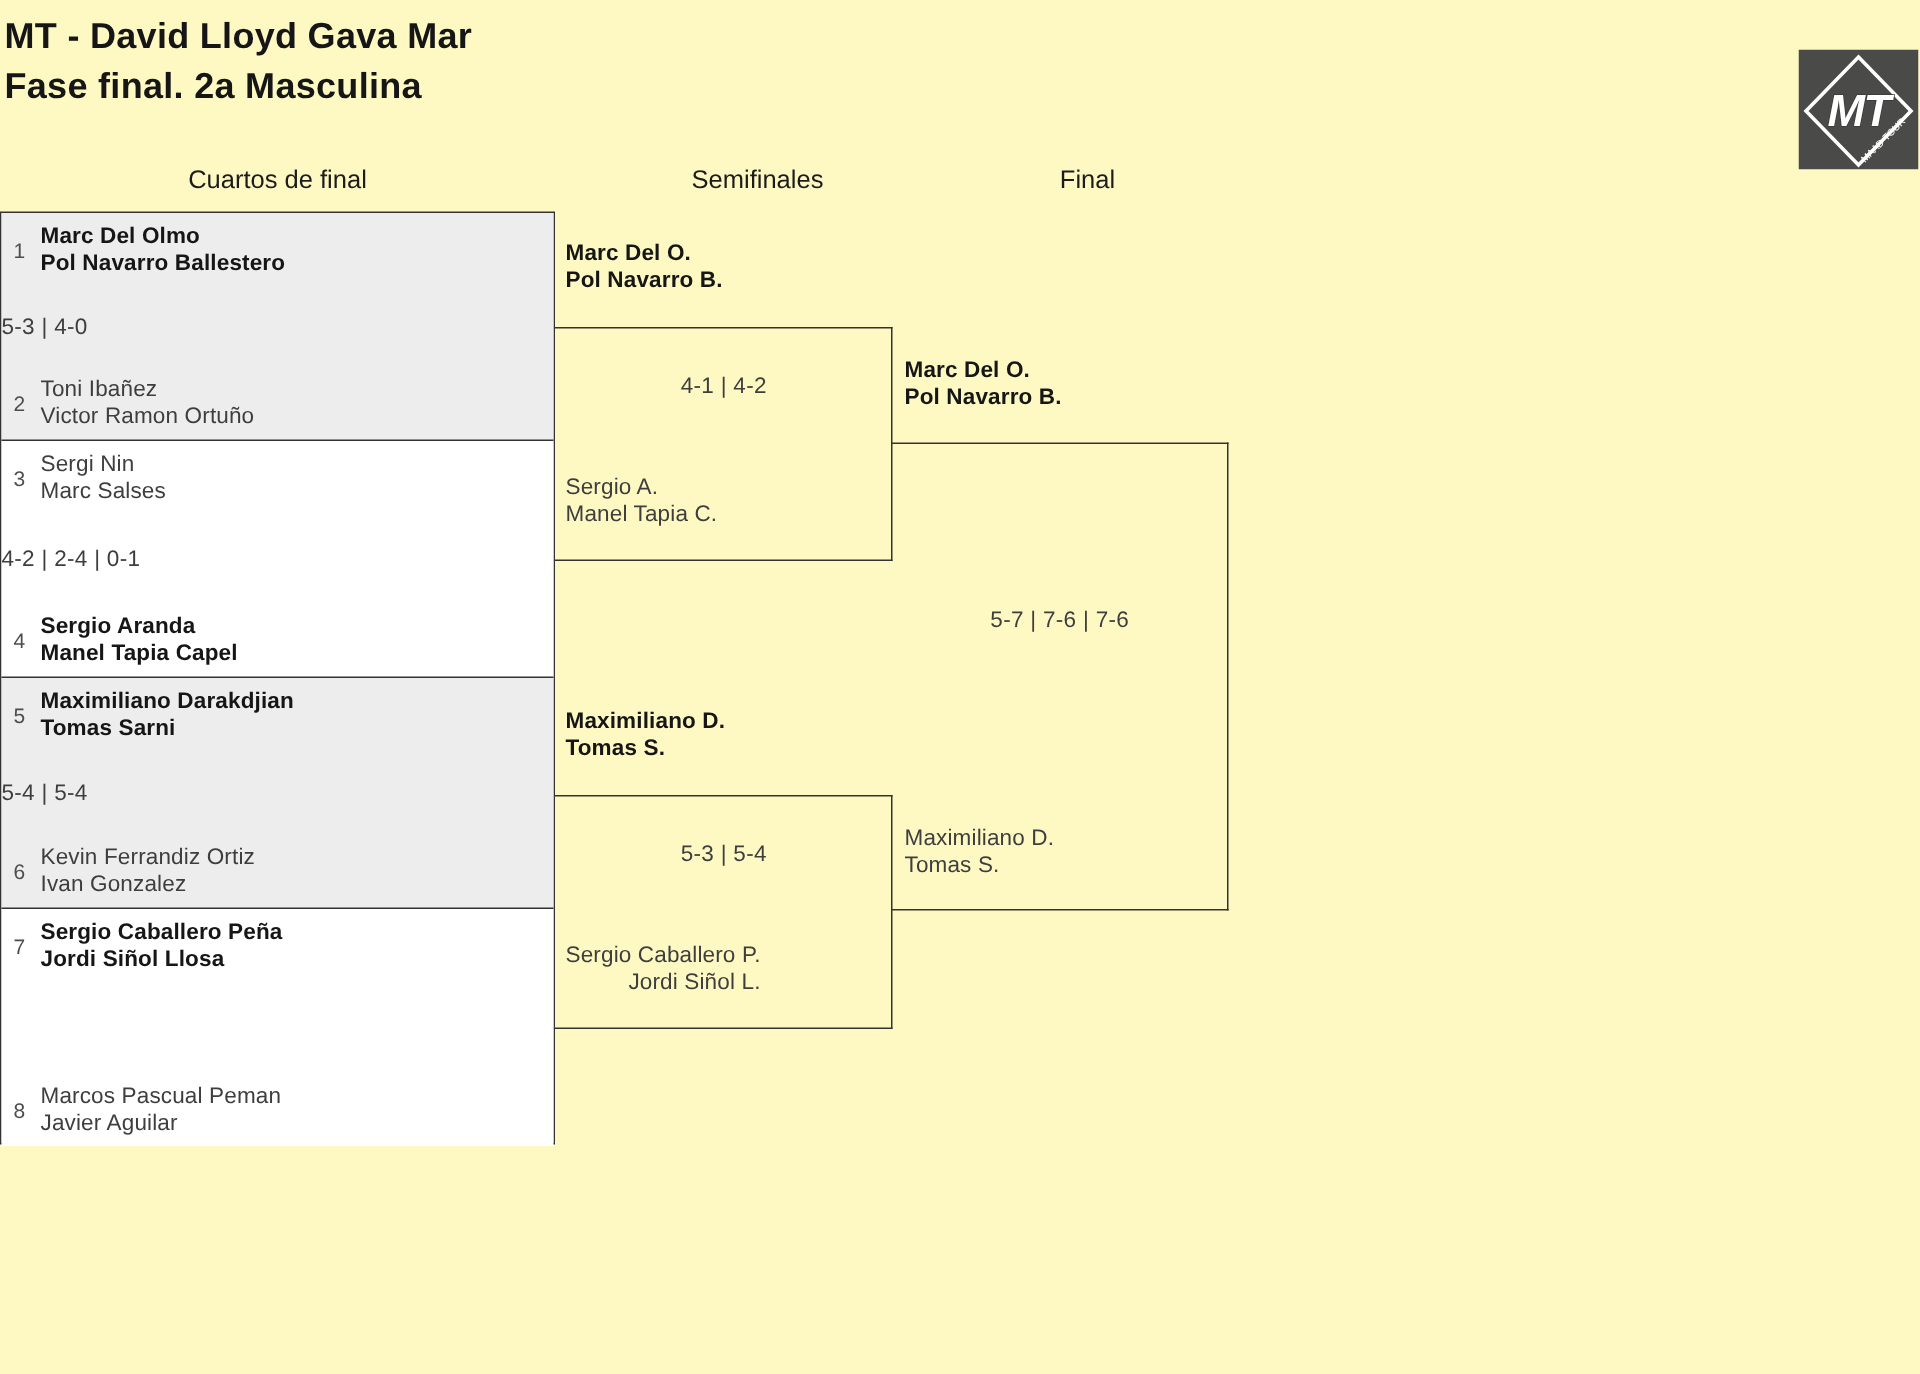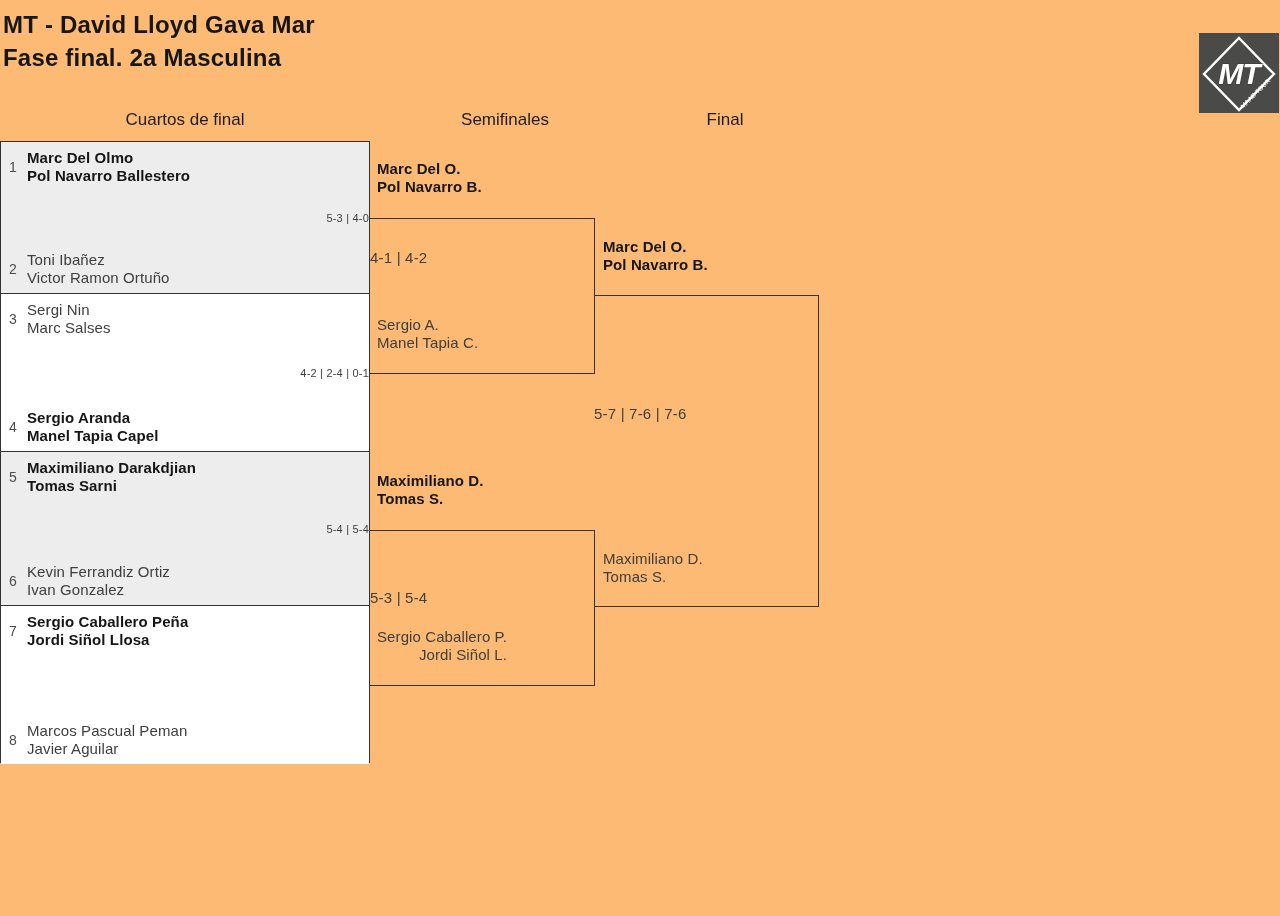--- a/index.html
+++ b/index.html
@@ -6,21 +6,21 @@
     margin: 0;
     padding: 0;
     background: #ffffff;
     font-family: "Liberation Sans", "DejaVu Sans", sans-serif;
     -webkit-font-smoothing: antialiased;
   }
   .page {
     position: relative;
     width: 1280px;
     height: 916px;
-    background: #fdba74;
+    background: #fef9c3;
     overflow: hidden;
     text-decoration: underline;
   }
 
   
   .title {
     position: absolute;
     left: 3px;
     top: 8px;
     font-size: 24px;
@@ -99,22 +99,22 @@
   .names.bold, .pair.bold {
     font-weight: 600;
     color: #161616;
   }
   .score-center {
     position: absolute;
     top: 50%;
     left: 0;
     width: 100%;
     transform: translateY(-50%);
-    text-align: right;
-    font-size: 11px;
+    text-align: left;
+    font-size: 15px;
     color: #3e3e3e;
     letter-spacing: 0.2px;
   }
 
   
   .hline, .vline { position: absolute; background: #333333; }
   .hline { height: 1px; width: 225px; }
   .vline { width: 1px; }
 
   .sf1-top { left: 370px; top: 218px; }
@@ -141,26 +141,27 @@
   .pair.sf1-winner { left: 377px; top: 160px; }
   .pair.sf1-loser  { left: 377px; top: 316px; }
   .pair.sf2-winner { left: 377px; top: 472px; }
   .pair.sf2-loser  { left: 377px; top: 628px; text-align: right; }
   .pair.fi-winner  { left: 603px; top: 238px; }
   .pair.fi-loser   { left: 603px; top: 550px; }
 
   .score-abs {
     position: absolute;
     width: 225px;
+    text-align: center;
     font-size: 15px;
     color: #3e3e3e;
     letter-spacing: 0.2px;
   }
   .score-abs.sf1 { left: 370px; top: 249px; }
-  .score-abs.sf2 { left: 370px; top: 561px; margin-top: 28px; }
+  .score-abs.sf2 { left: 370px; top: 561px; }
   .score-abs.fi  { left: 594px; top: 405px; }
 </style>
 </head>
 <body>
 
 <div class="page">
 
   <div class="title">
     <div>MT - David Lloyd Gava Mar</div>
     <div>Fase final. 2a Masculina</div>

